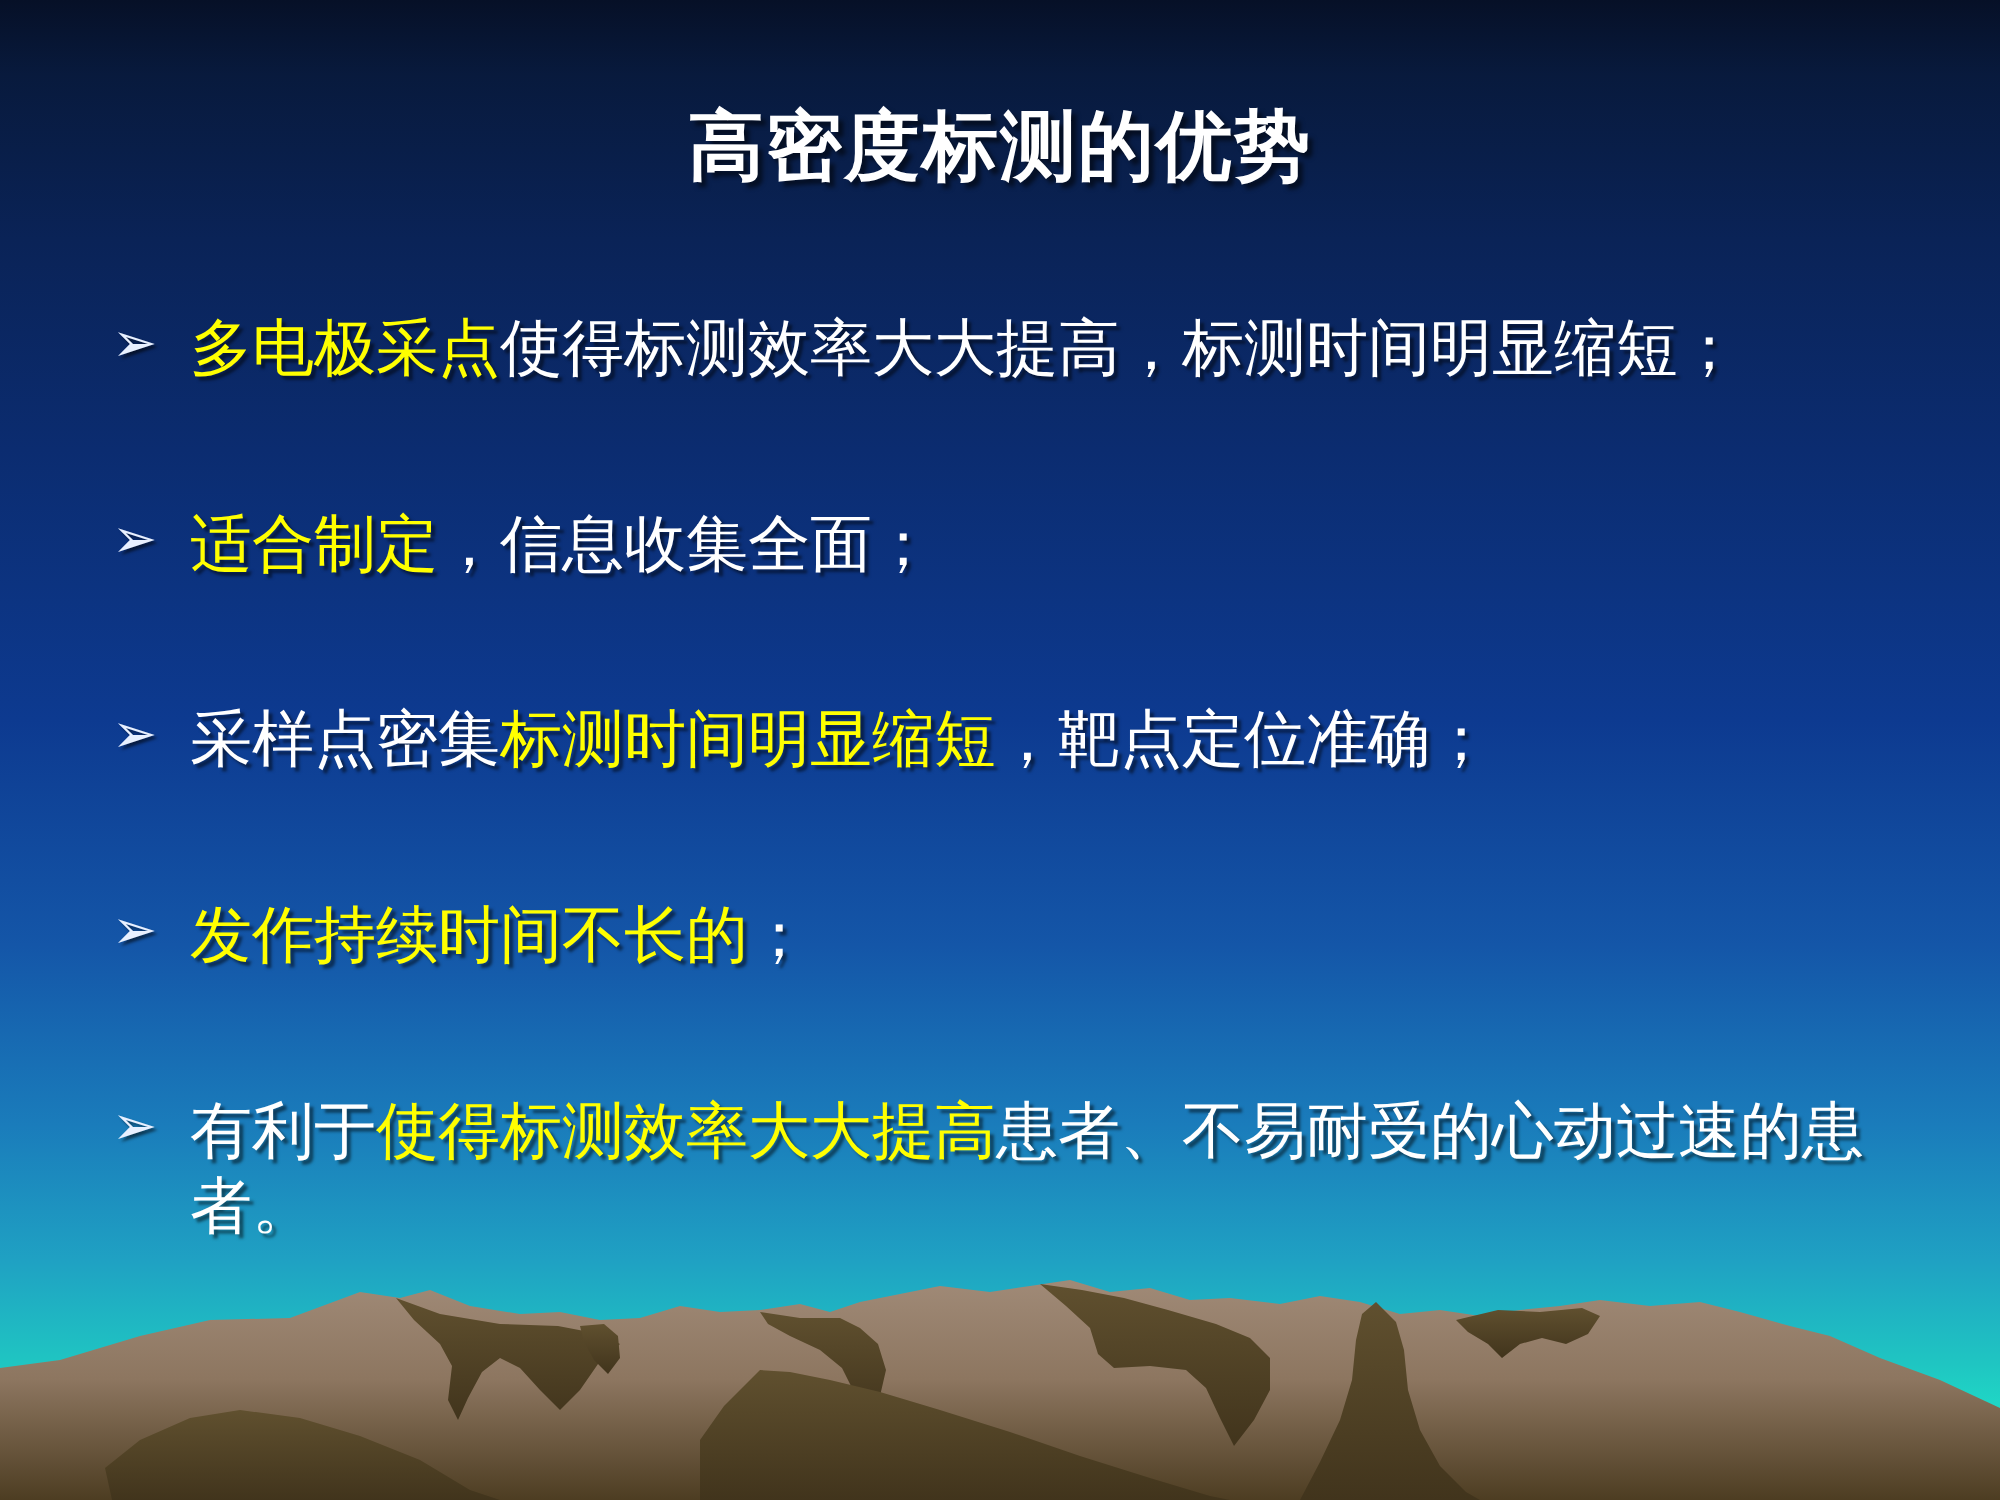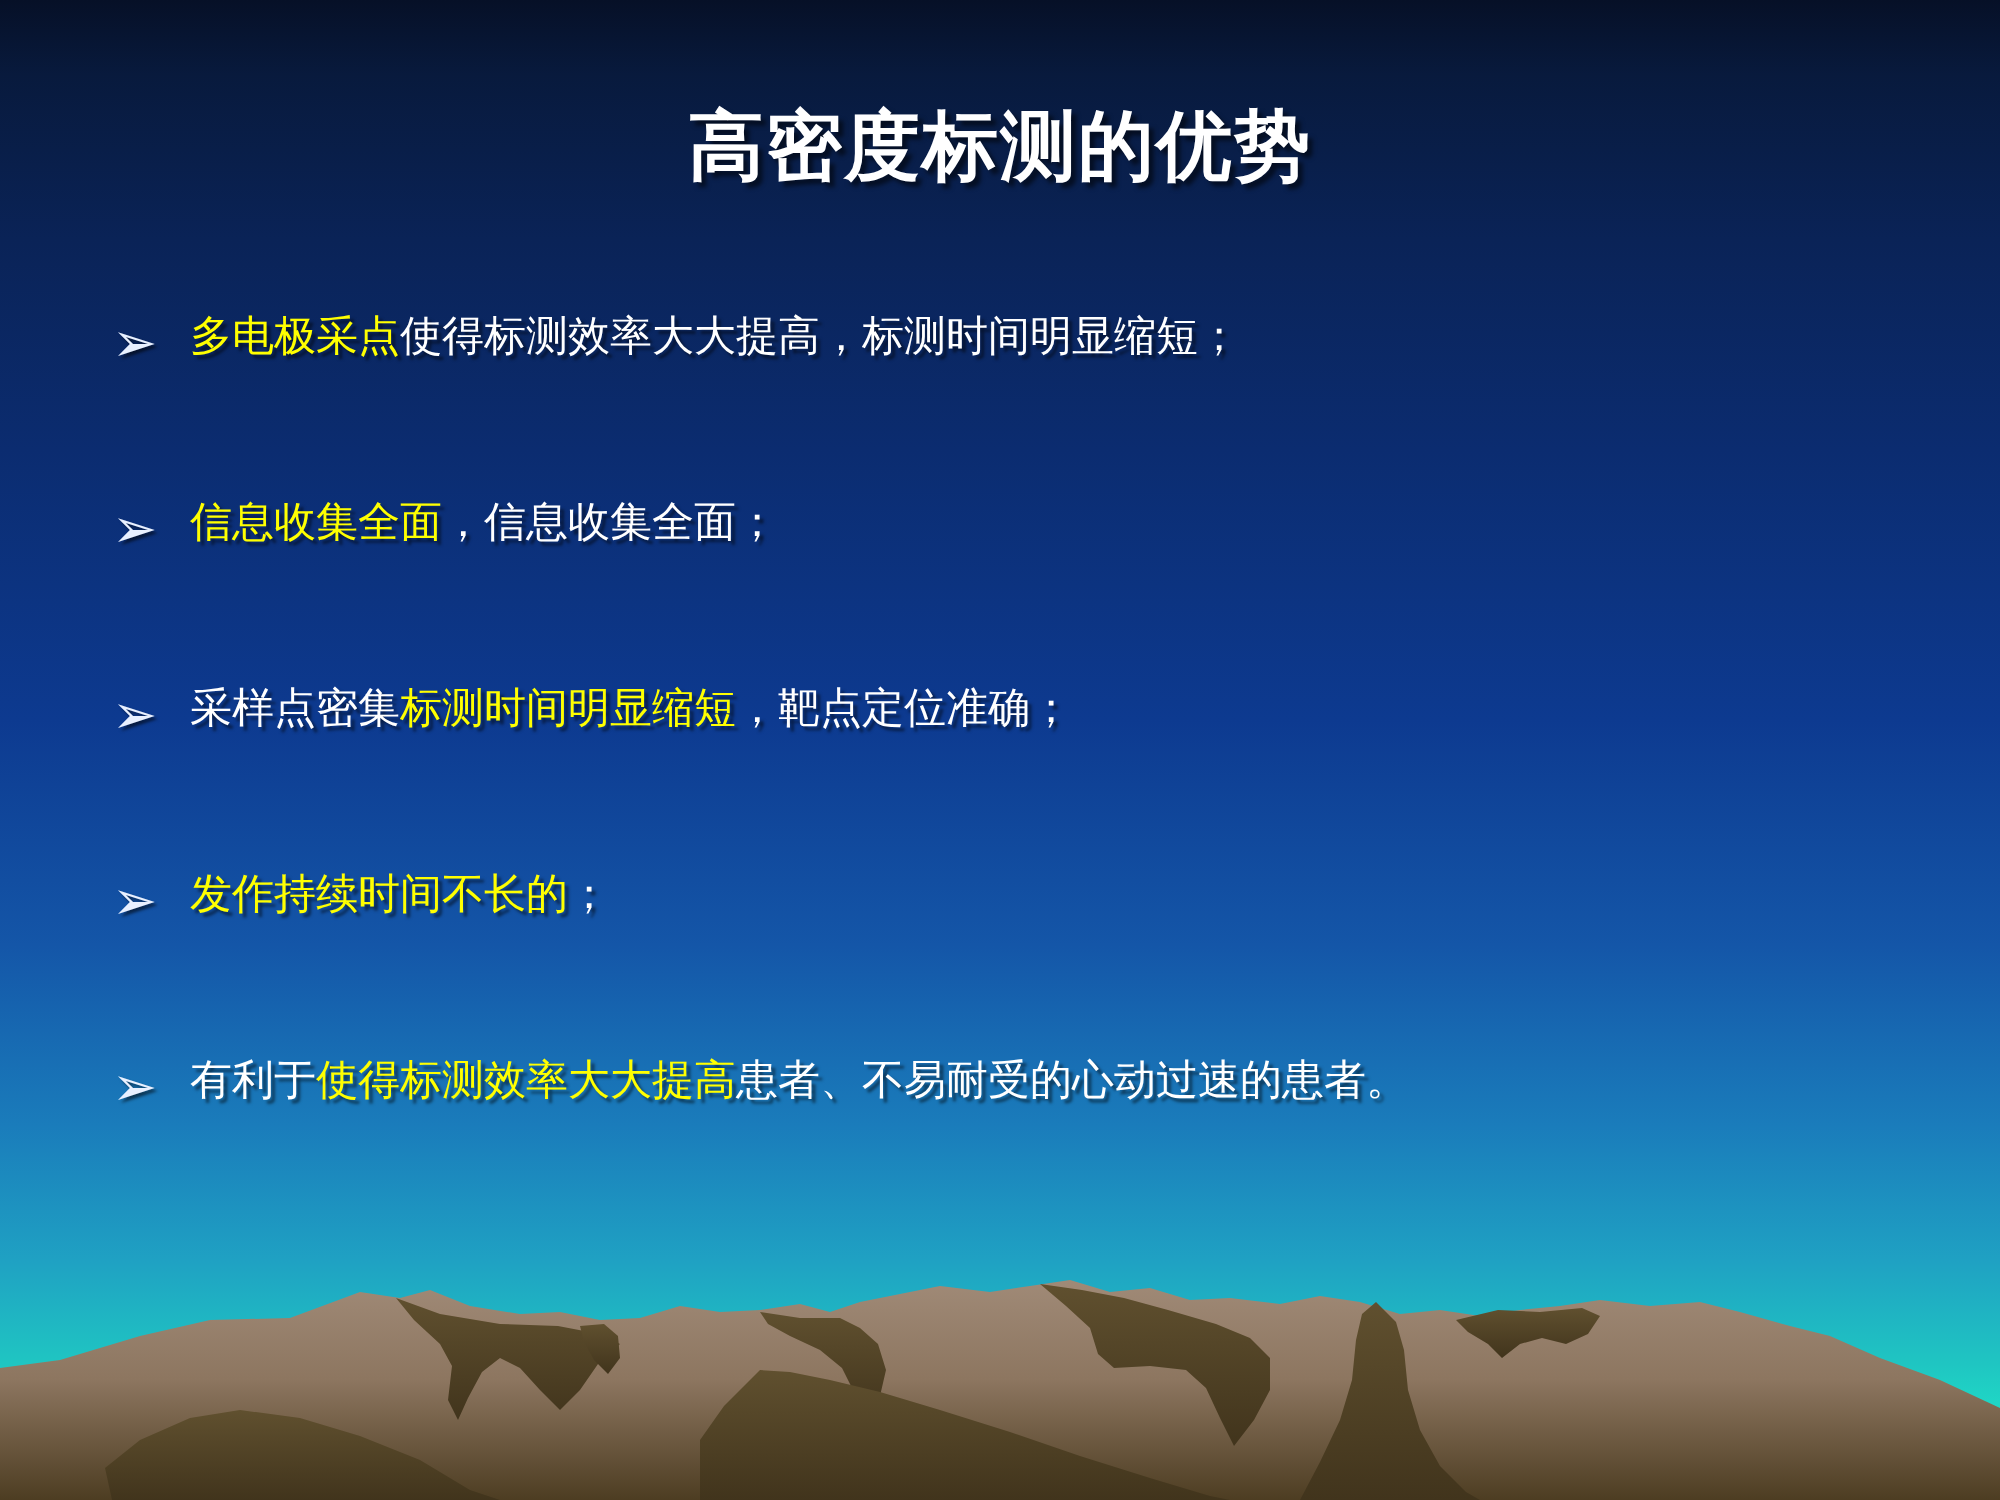--- a/index.html
+++ b/index.html
@@ -77,21 +77,21 @@
     width: 78px;
     color: #e8f0ff;
     font-size: 54px;
     line-height: 1.22;
     text-shadow: 3px 3px 3px rgba(0,0,0,0.55);
     font-family: "DejaVu Sans", "Liberation Sans", sans-serif;
   }
   .btext {
     flex: 1 1 auto;
     color: #ffffff;
-    font-size: 42px;
+    font-size: 62px;
     line-height: 1.22;
     font-weight: normal;
     text-shadow: 4px 4px 3px rgba(0,0,0,0.5);
     word-break: break-all;
   }
   .hl { color: #ffff00; }
   .punc { color: #ffffff; }
 
   
   #mountains {
@@ -114,21 +114,21 @@
     <div class="bullet">
       <span class="marker">➢</span>
       <span class="btext">
         <span class="hl">多电极采点</span><span class="punc">使得标测效率大大提高，标测时间明显缩短</span><span class="punc">；</span>
       </span>
     </div>
 
     <div class="bullet">
       <span class="marker">➢</span>
       <span class="btext">
-        <span class="hl">信息收集全面</span><span class="punc">，信息收集全面</span><span class="punc">；</span>
+        <span class="hl">适合制定</span><span class="punc">，信息收集全面</span><span class="punc">；</span>
       </span>
     </div>
 
     <div class="bullet">
       <span class="marker">➢</span>
       <span class="btext">
         <span class="punc">采样点密集</span><span class="hl">标测时间明显缩短</span><span class="punc">，靶点定位准确</span><span class="punc">；</span>
       </span>
     </div>
 

